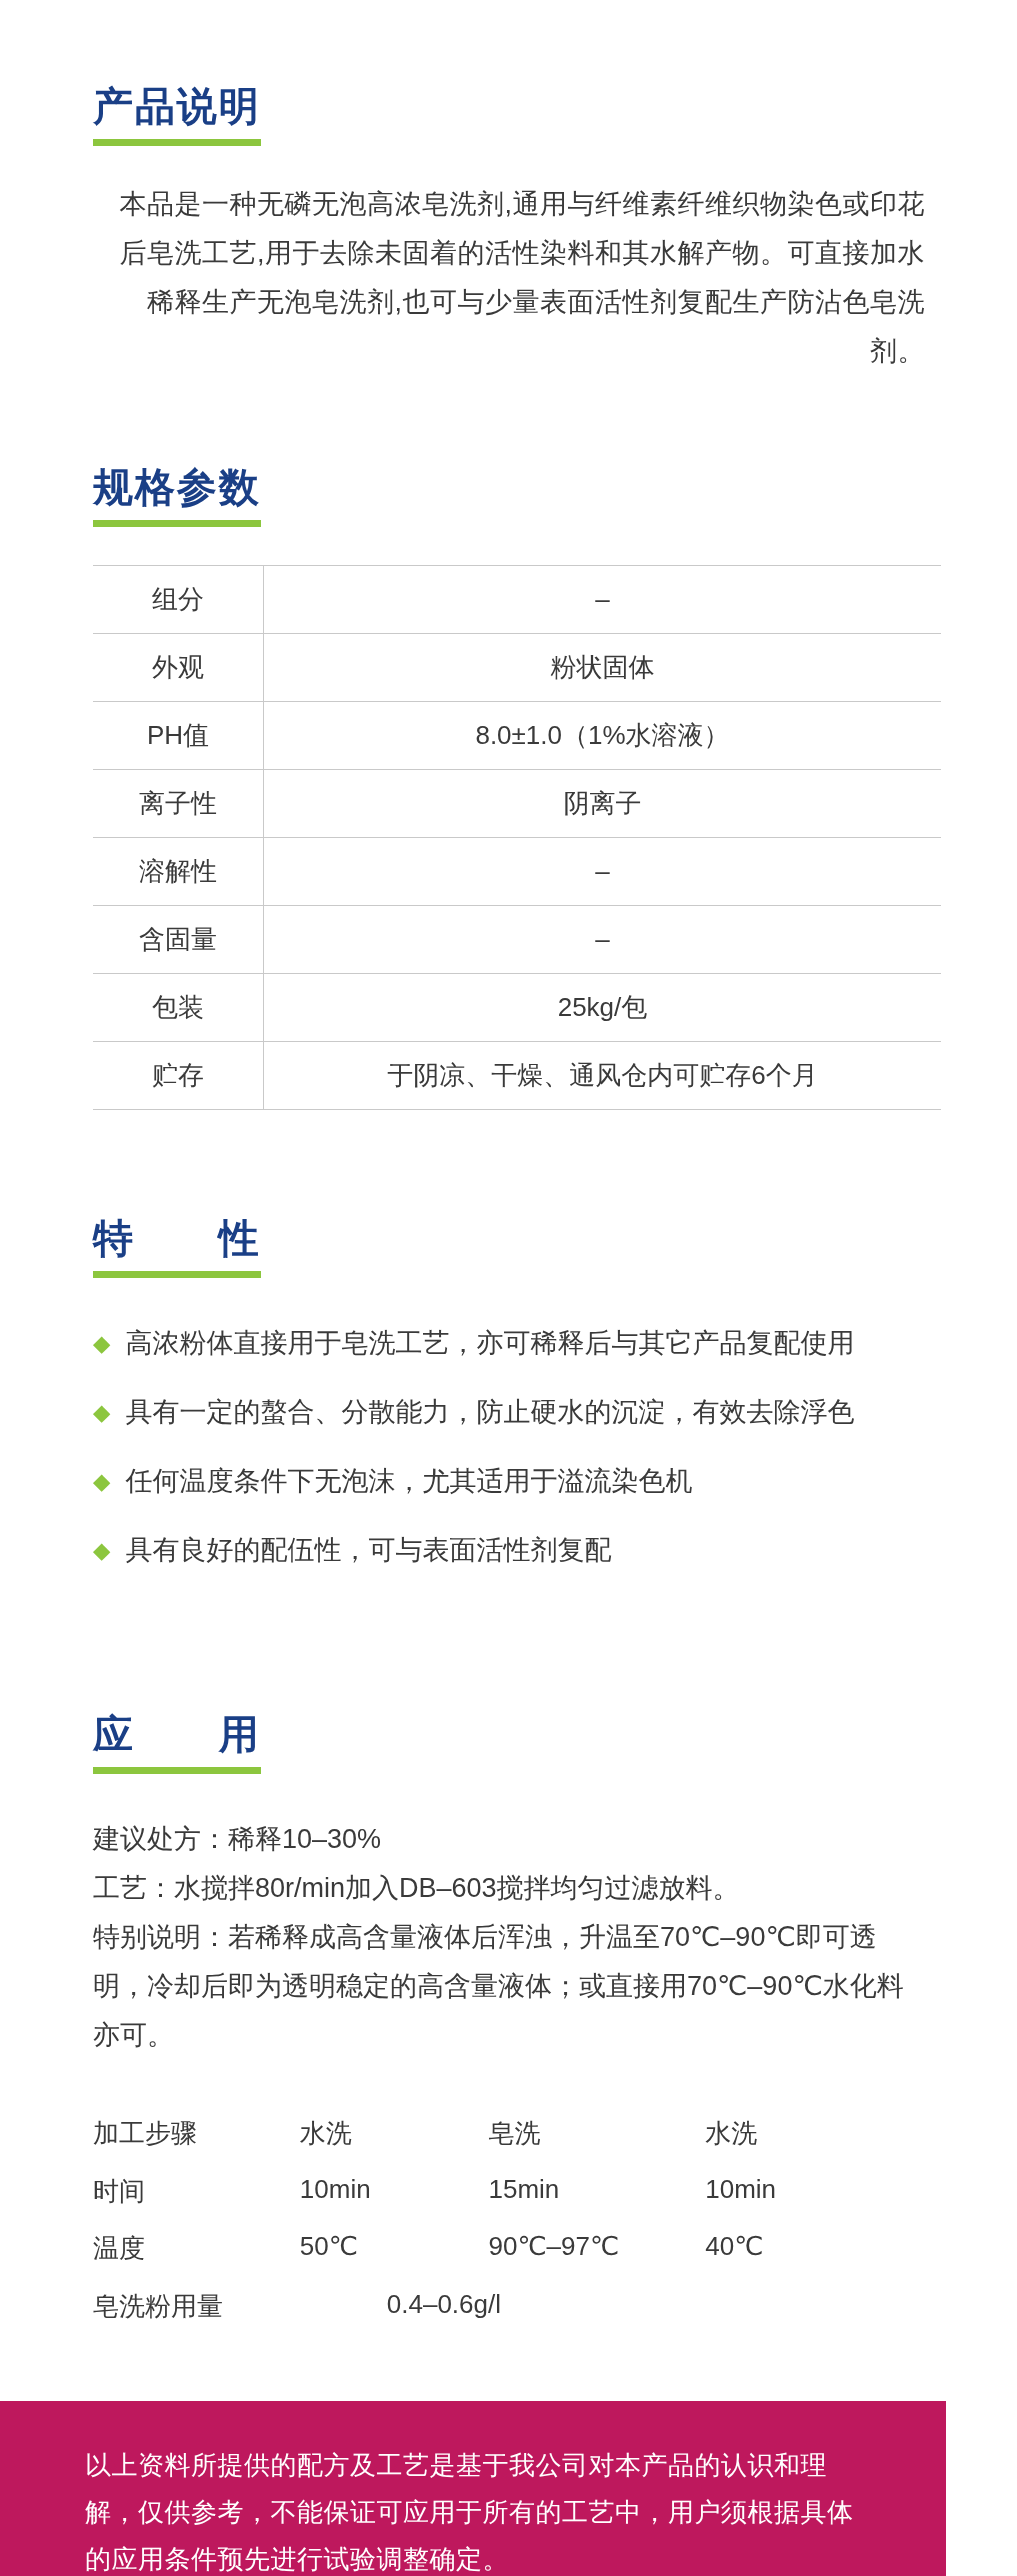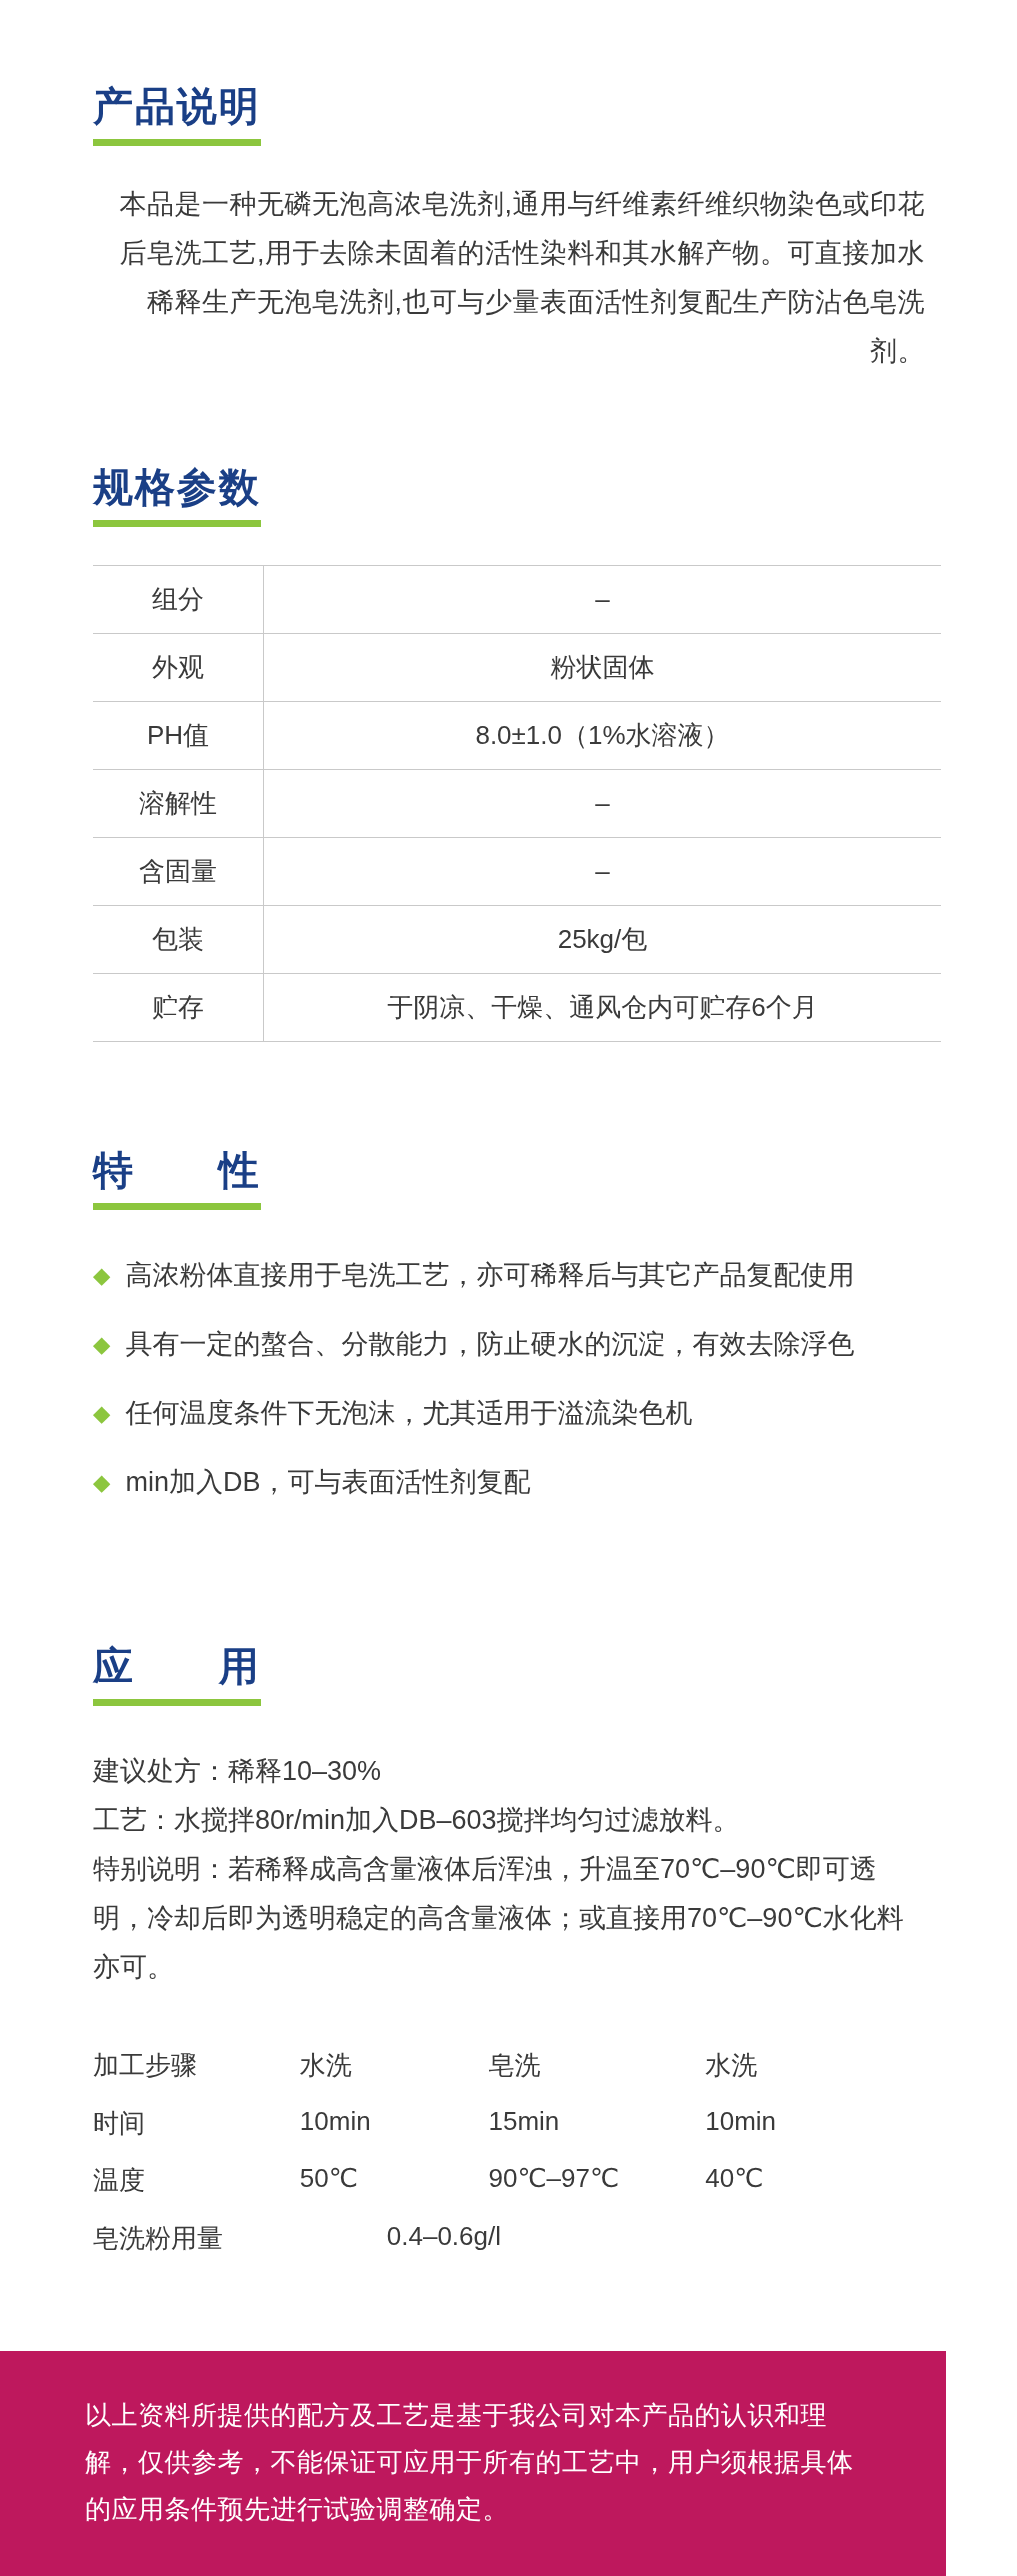--- a/index.html
+++ b/index.html
@@ -177,20 +177,24 @@
         </tr>
         <tr>
           <td class="key">外观</td>
           <td class="val">粉状固体</td>
         </tr>
         <tr>
           <td class="key">PH值</td>
           <td class="val">8.0±1.0（1%水溶液）</td>
         </tr>
         <tr>
+          <td class="key">离子性</td>
+          <td class="val">阴离子</td>
+        </tr>
+        <tr>
           <td class="key">溶解性</td>
           <td class="val">–</td>
         </tr>
         <tr>
           <td class="key">含固量</td>
           <td class="val">–</td>
         </tr>
         <tr>
           <td class="key">包装</td>
           <td class="val">25kg/包</td>
@@ -215,21 +219,21 @@
       <li>
         <span class="diamond">◆</span>
         <span>具有一定的螯合、分散能力，防止硬水的沉淀，有效去除浮色</span>
       </li>
       <li>
         <span class="diamond">◆</span>
         <span>任何温度条件下无泡沫，尤其适用于溢流染色机</span>
       </li>
       <li>
         <span class="diamond">◆</span>
-        <span>min加入DB，可与表面活性剂复配</span>
+        <span>具有良好的配伍性，可与表面活性剂复配</span>
       </li>
     </ul>
 
     
     <div class="section-head h-apply">
       <span>应　　用</span>
       <span class="underline"></span>
     </div>
     <div class="apply-para">
       <div>建议处方：稀释10–30%</div>

